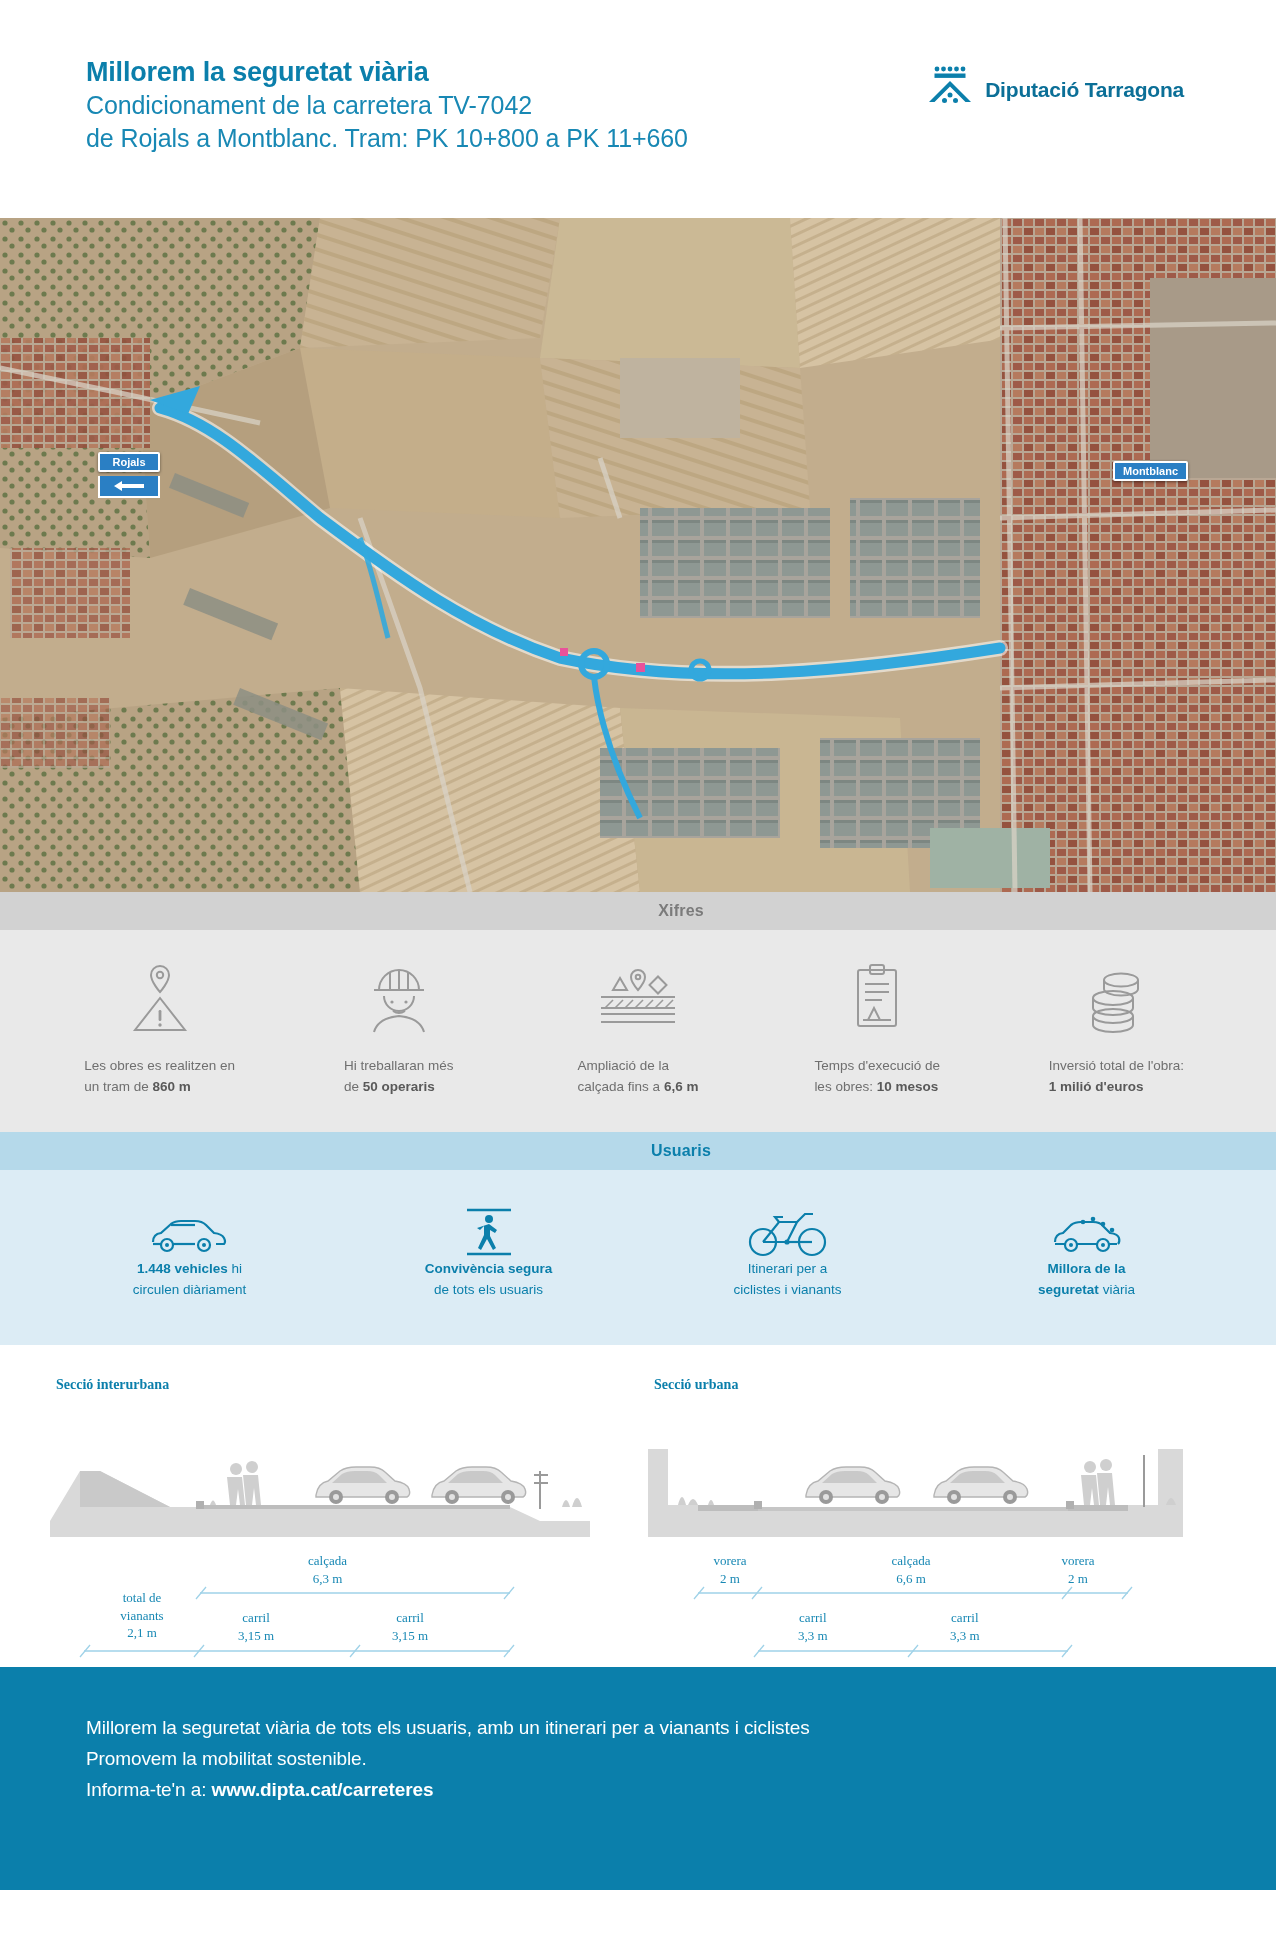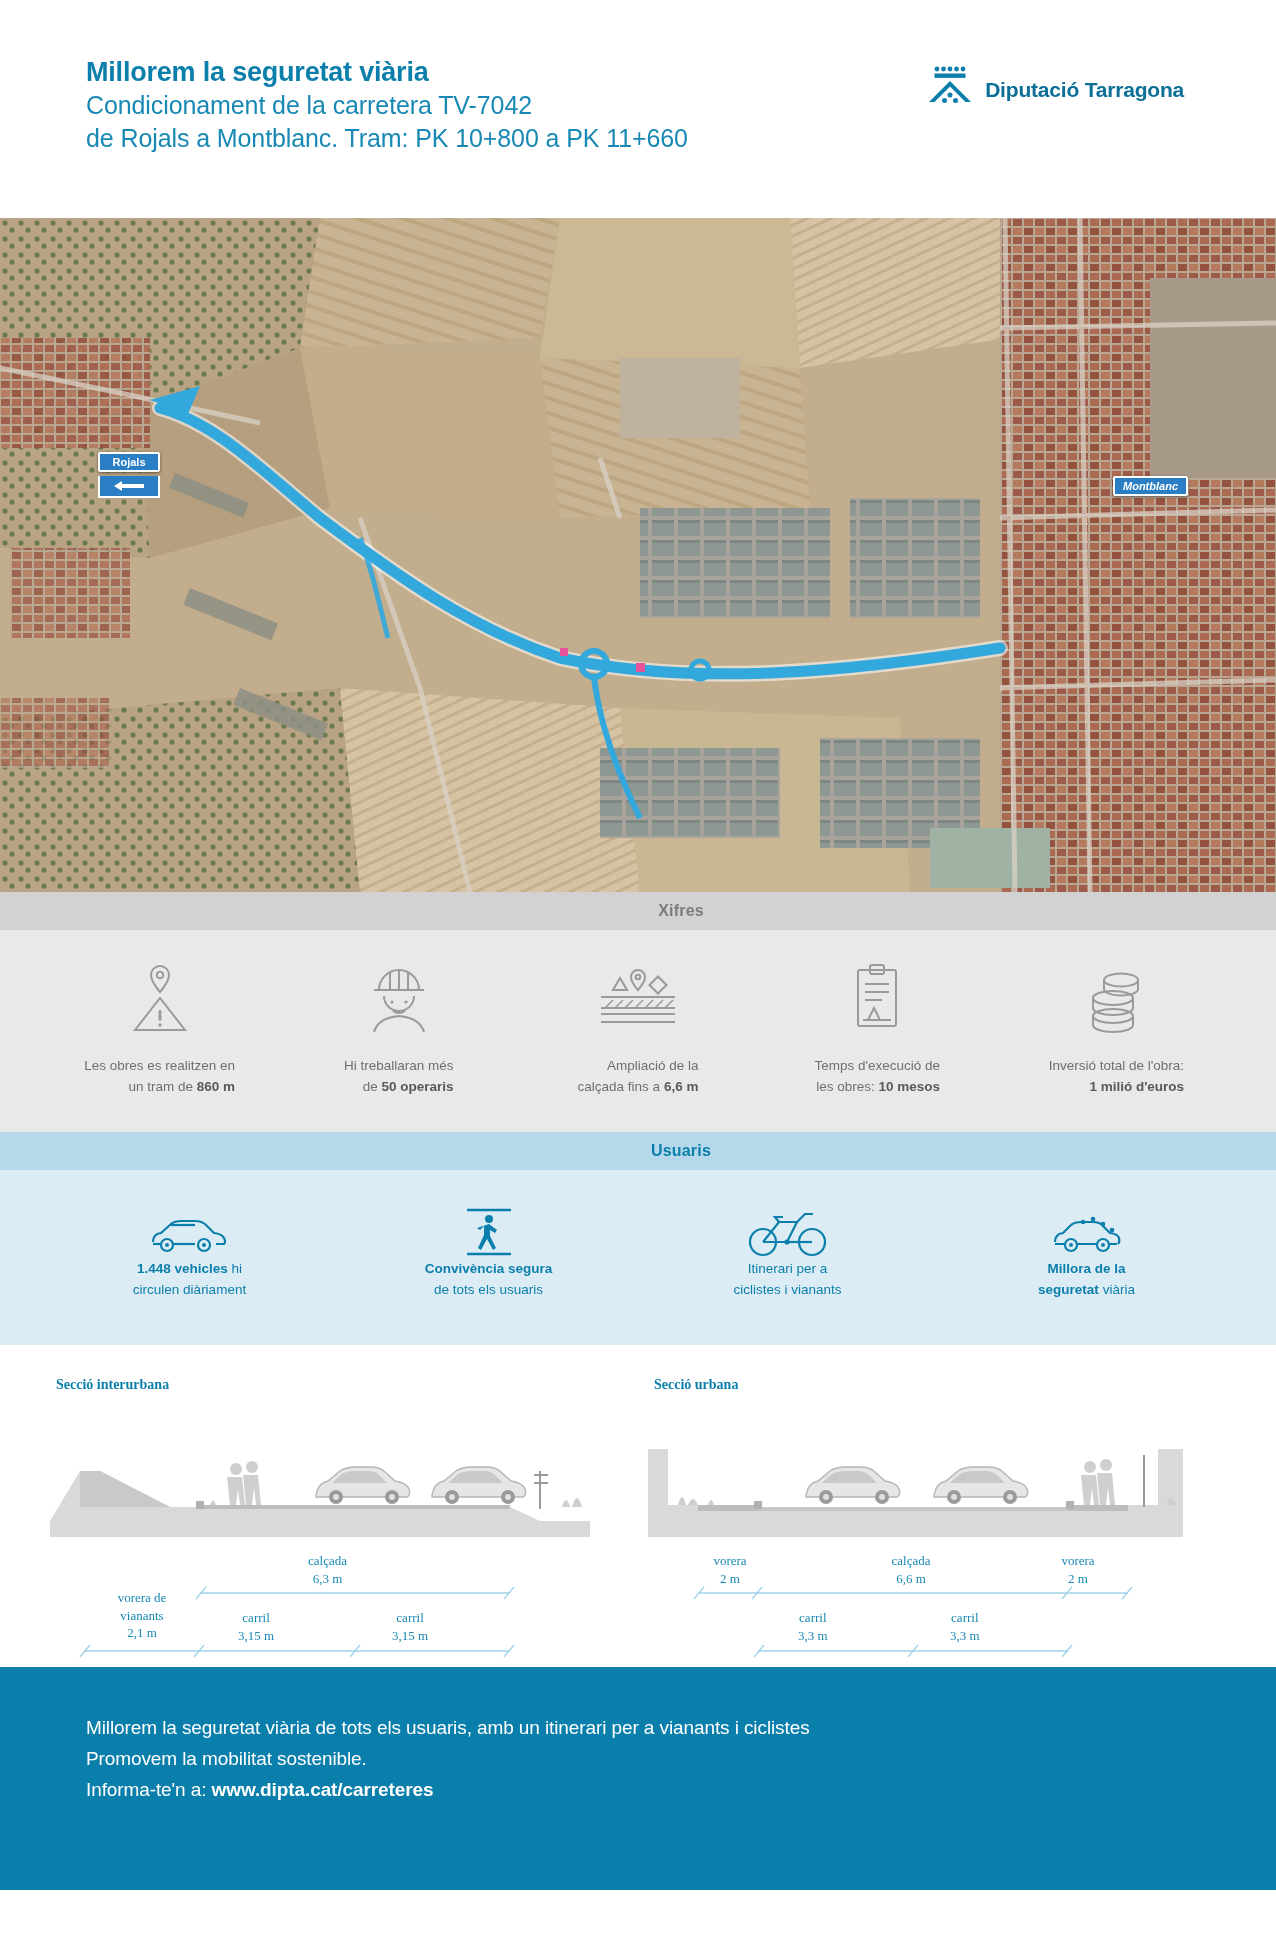--- a/index.html
+++ b/index.html
@@ -69,21 +69,21 @@
     border-radius: 2px;
     box-shadow: 0 1px 3px rgba(0,0,0,.5);
     white-space: nowrap;
   }
   .sign-rojals { left: 98px; top: 234px; width: 62px; text-align:center; }
   .sign-rojals-arrow {
     position:absolute; left: 98px; top: 258px; width:62px; height:22px;
     background:#2a7fc4; border:2px solid #fff; border-top:none;
     display:flex; align-items:center; justify-content:center;
   }
-  .sign-montblanc { right: 88px; top: 258px; font-style: italic; }
+  .sign-montblanc { right: 88px; top: 243px; }
 
   
   .band-label {
     height: 38px;
     display: flex;
     align-items: center;
     padding-left: 86px;
     font-size: 16px;
     font-weight: bold;
     letter-spacing: 0.2px;
@@ -102,21 +102,21 @@
     flex: 1;
     display: flex;
     flex-direction: column;
     align-items: center;
   }
   .stat-icon { height: 74px; display:flex; align-items:flex-end; justify-content:center; }
   .stat-text {
     margin-top: 22px;
     font-size: 13.5px;
     color: #6f6f6f;
-    text-align: right;
+    text-align: left;
     line-height: 1.55;
   }
   .stat-text b { color: #595959; font-weight: bold; }
 
   
   .usuaris {
     background: #dcecf5;
     padding: 32px 40px 44px 40px;
     display: flex;
   }
@@ -581,21 +581,21 @@
           <line x1="310" y1="108" x2="320" y2="96"></line>
           <line x1="464" y1="108" x2="474" y2="96"></line>
         </g>
       </svg>
 
       <div class="dim-label" style="left:268px; top:175px;">
         <span>calçada</span><br>
         <span>6,3 m</span>
       </div>
       <div class="dim-label" style="left:48px; top:212px; width:108px;">
-        <span>vorera de</span><br>
+        <span>total de</span><br>
         <span>vianants</span><br>
         <span>2,1 m</span>
       </div>
       <div class="dim-label" style="left:198px; top:232px;">
         <span>carril</span><br>
         <span>3,15 m</span>
       </div>
       <div class="dim-label" style="left:352px; top:232px;">
         <span>carril</span><br>
         <span>3,15 m</span>

